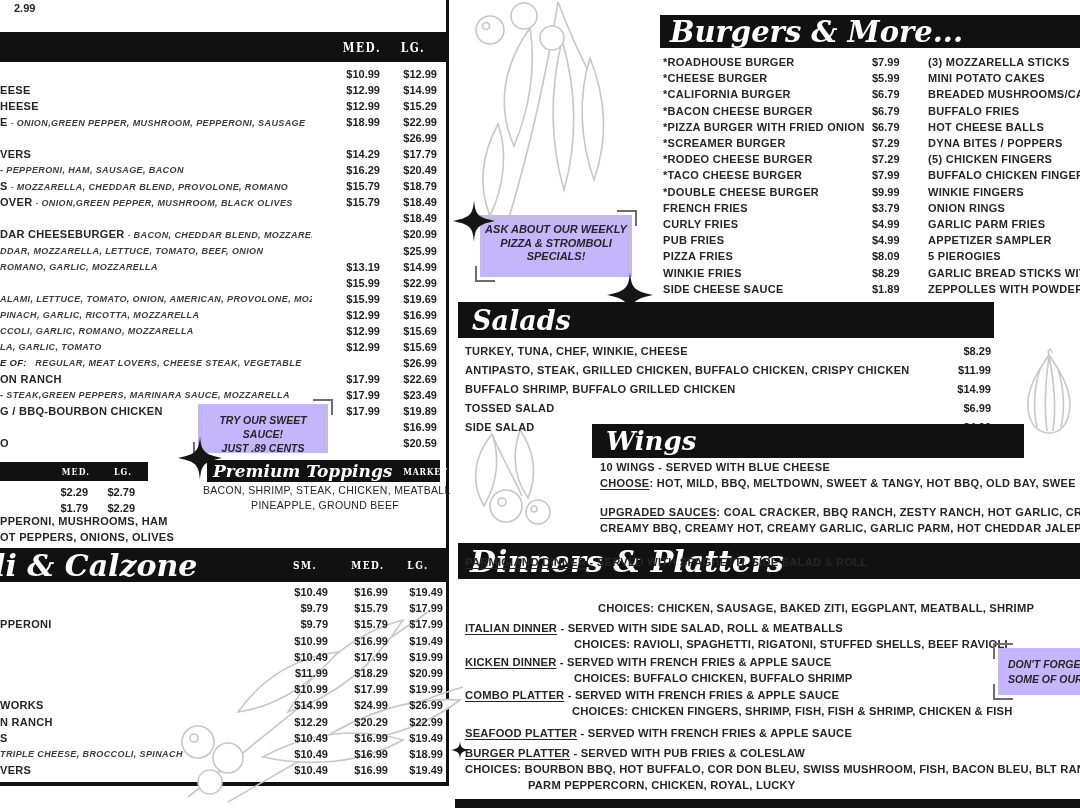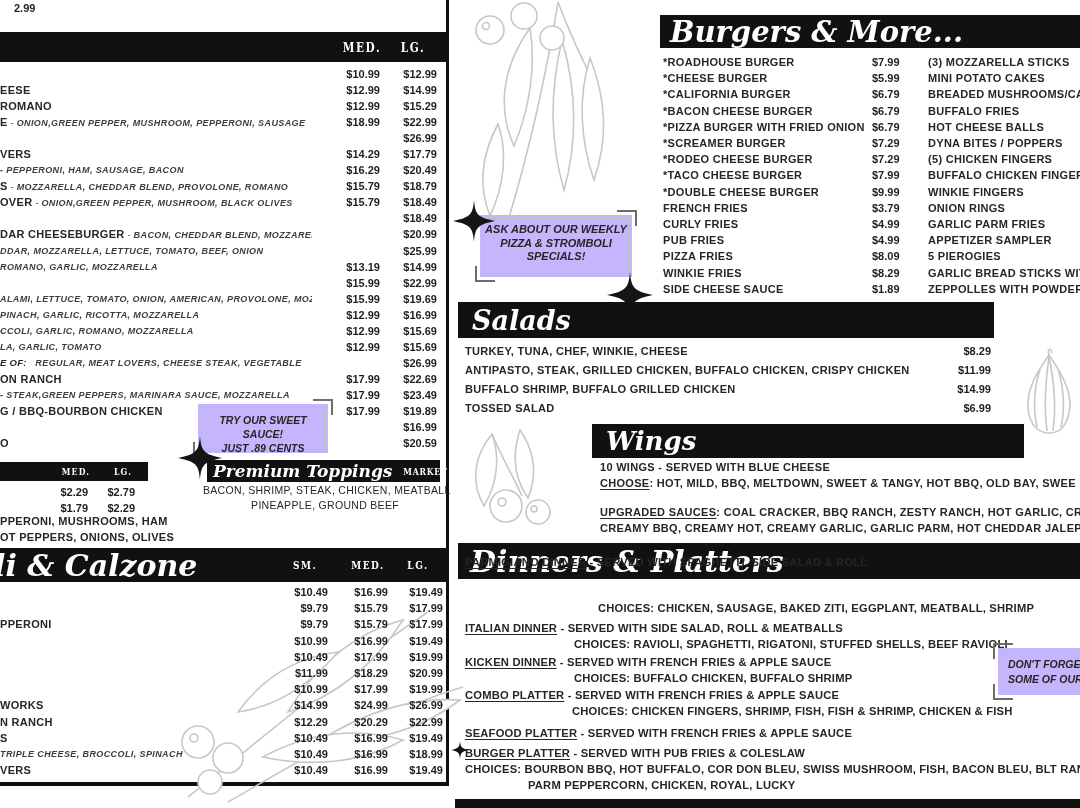--- a/index.html
+++ b/index.html
@@ -165,21 +165,21 @@
       </div>
       <div class="prow">
         <span class="ptxt">
           <span class="pnm">EESE</span>
         </span>
         <span class="price pm">$12.99</span>
         <span class="price pl">$14.99</span>
       </div>
       <div class="prow">
         <span class="ptxt">
-          <span class="pnm">ROMANO</span>
+          <span class="pnm">HEESE</span>
         </span>
         <span class="price pm">$12.99</span>
         <span class="price pl">$15.29</span>
       </div>
       <div class="prow">
         <span class="ptxt">
           <span class="pnm">E</span>
           <span class="psep">-</span>
           <span class="pds">ONION,GREEN PEPPER, MUSHROOM, PEPPERONI, SAUSAGE</span>
         </span>
@@ -569,20 +569,24 @@
         <span class="price salprice">$11.99</span>
       </div>
       <div class="salrow">
         <span class="salname">BUFFALO SHRIMP, BUFFALO GRILLED CHICKEN</span>
         <span class="price salprice">$14.99</span>
       </div>
       <div class="salrow">
         <span class="salname">TOSSED SALAD</span>
         <span class="price salprice">$6.99</span>
       </div>
+      <div class="salrow">
+        <span class="salname">SIDE SALAD</span>
+        <span class="price salprice">$4.99</span>
+      </div>
     </div>
 
   <div class="bar wg-bar">
     <span class="script wg-title">Wings</span>
   </div>
   <div class="wline" style="top:461px">10 WINGS - SERVED WITH BLUE CHEESE</div>
   <div class="wline" style="top:477px">
     <span class="ulab">CHOOSE</span><span>: HOT, MILD, BBQ, MELTDOWN, SWEET &amp; TANGY, HOT BBQ, OLD BAY, SWEE</span>
   </div>
   <div class="wline" style="top:506px">

